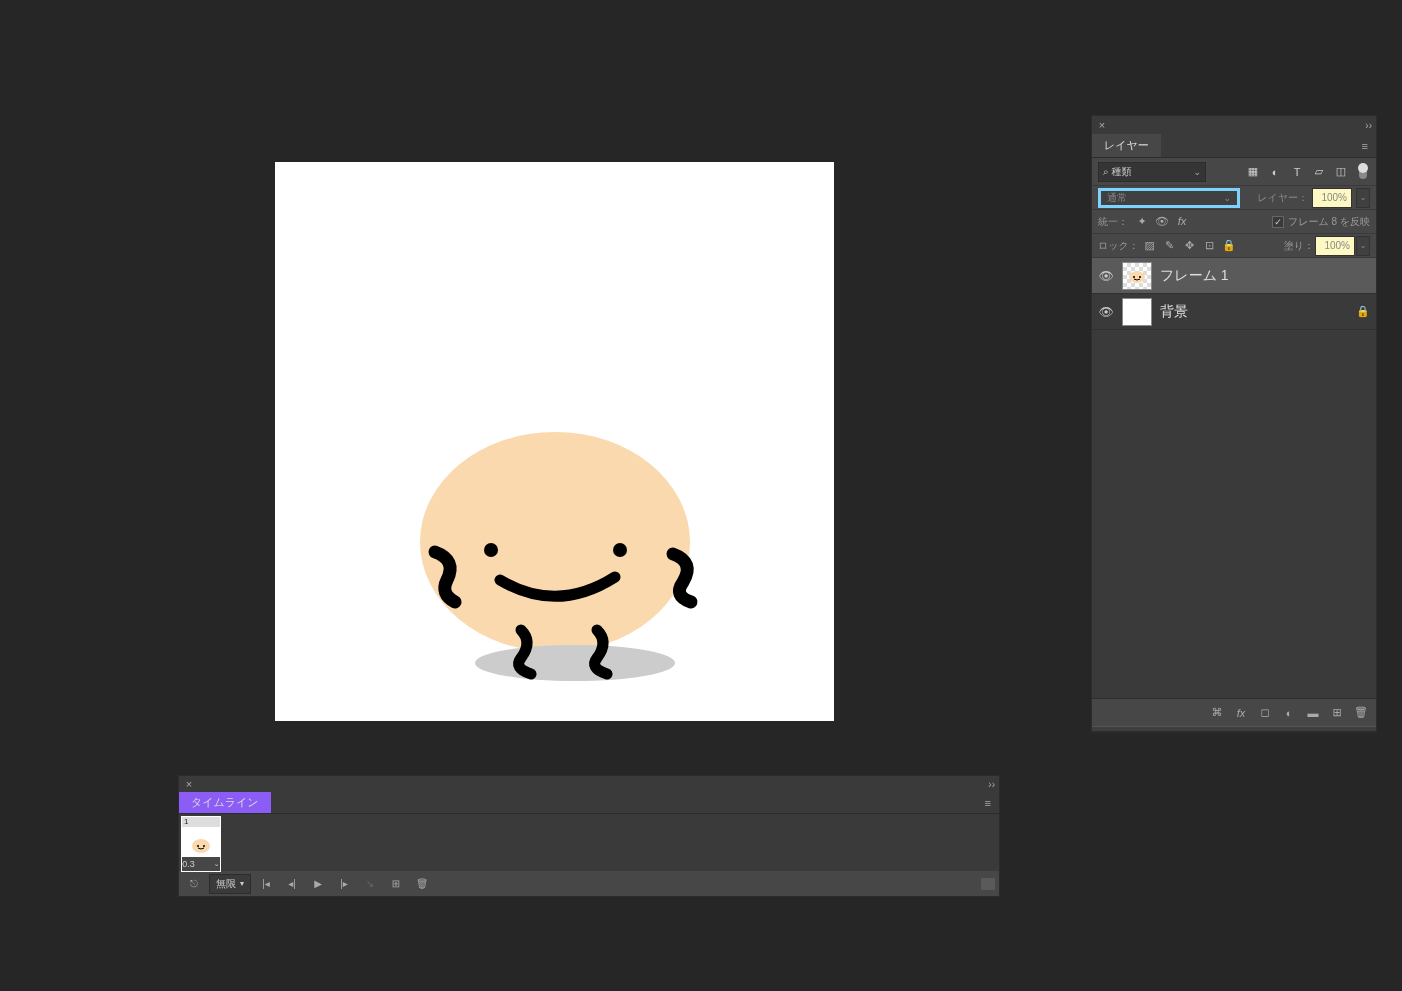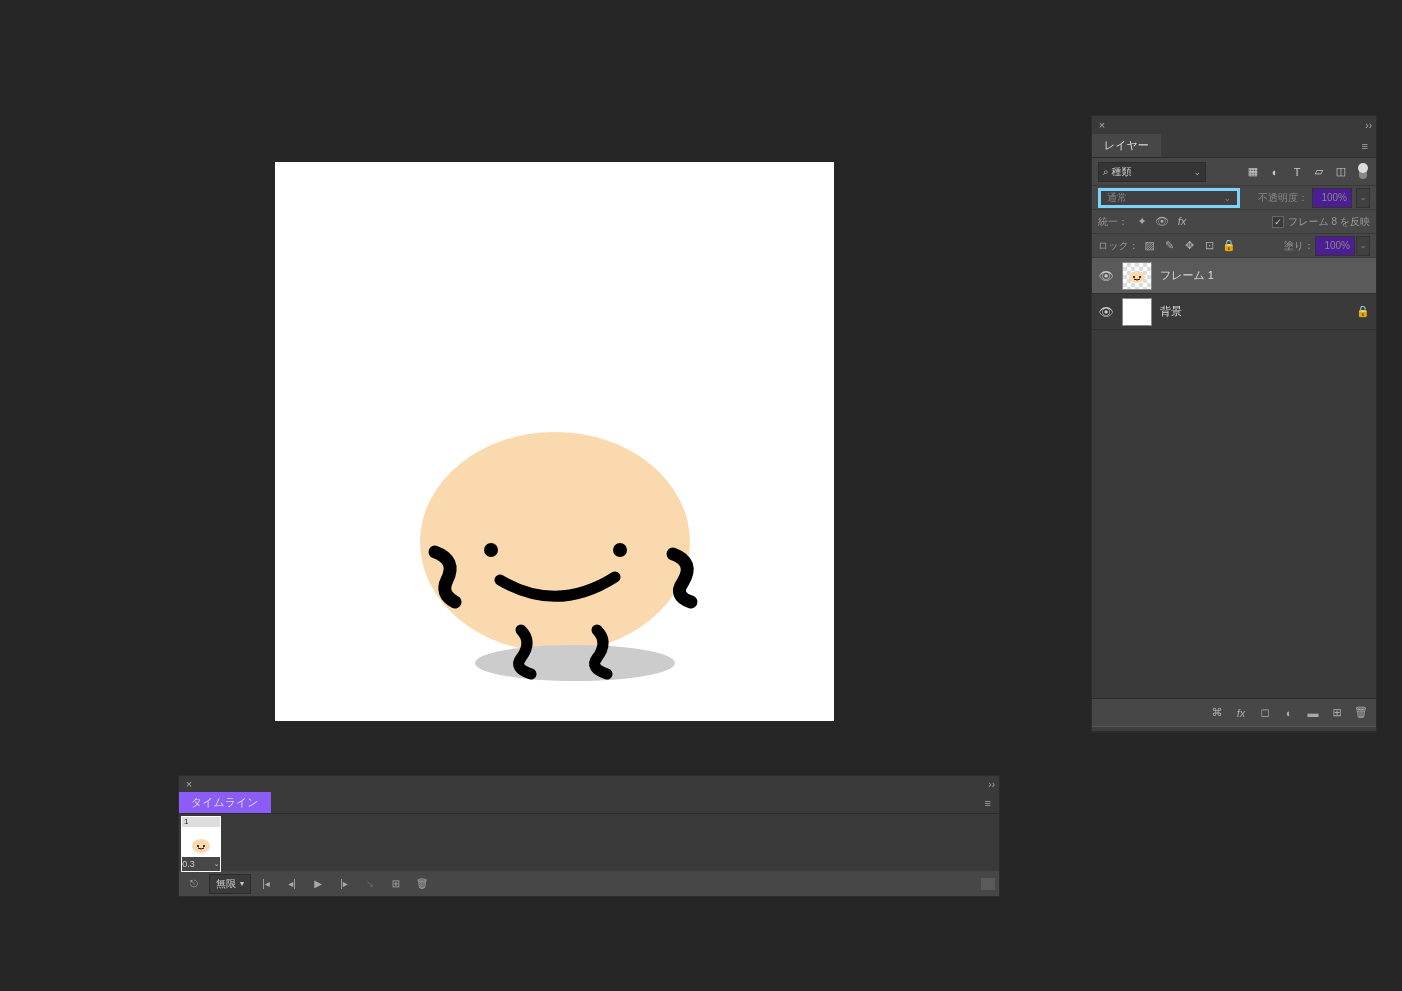--- a/index.html
+++ b/index.html
@@ -129,21 +129,21 @@
   border: 3px solid #7dd3fc;
   display: flex;
   align-items: center;
   padding: 0 6px;
   color: #888;
 }
 .blend-select .chev { margin-left: auto; font-size: 9px;}
 .opacity-group { margin-left: auto; display: flex; align-items: center; gap: 4px;}
 .opacity-val {
   width: 40px; height: 20px;
-  background: #4c1d95;
+  background: #fef9c3;
   border: 1px solid #333;
   text-align: right;
   padding: 0 4px 0 0;
   line-height: 18px;
   color: #888;
 }
 .opacity-chev { width: 14px; height: 20px; background:#404040; border:1px solid #333; display:flex;align-items:center;justify-content:center;font-size:8px;color:#888;}
 .unify-row {
   height: 24px;
   display: flex;
@@ -201,21 +201,21 @@
 .thumb.checker {
   background-image:
     linear-gradient(45deg, #ddd 25%, transparent 25%),
     linear-gradient(-45deg, #ddd 25%, transparent 25%),
     linear-gradient(45deg, transparent 75%, #ddd 75%),
     linear-gradient(-45deg, transparent 75%, #ddd 75%);
   background-size: 8px 8px;
   background-position: 0 0, 0 4px, 4px -4px, -4px 0px;
   background-color: #fff;
 }
-.layer-name { font-size: 11px; color: #ddd;}
+.layer-name { font-size: 14px; color: #ddd;}
 .layer-lock { margin-left: auto; color: #aaa; font-size: 11px;}
 .layers-footer {
   height: 28px;
   display: flex;
   align-items: center;
   justify-content: flex-end;
   padding: 0 8px;
   gap: 10px;
   background: #474747;
   border-top: 1px solid #2c2c2c;
@@ -365,21 +365,21 @@
         </span>
       </span>
     </div>
   </div>
   <div class="blend-row">
     <div class="blend-select">
       <span>通常</span>
       <span class="chev">⌄</span>
     </div>
     <div class="opacity-group">
-      <span>不透明度：</span>
+      <span>レイヤー：</span>
       <div class="opacity-val">100%</div>
       <div class="opacity-chev">⌄</div>
     </div>
   </div>
   <div class="unify-row">
     <span>統一：</span>
     <div class="unify-icons">
       <span>✦</span>
       <span>👁</span>
       <span style="font-style:italic;">fx</span>

